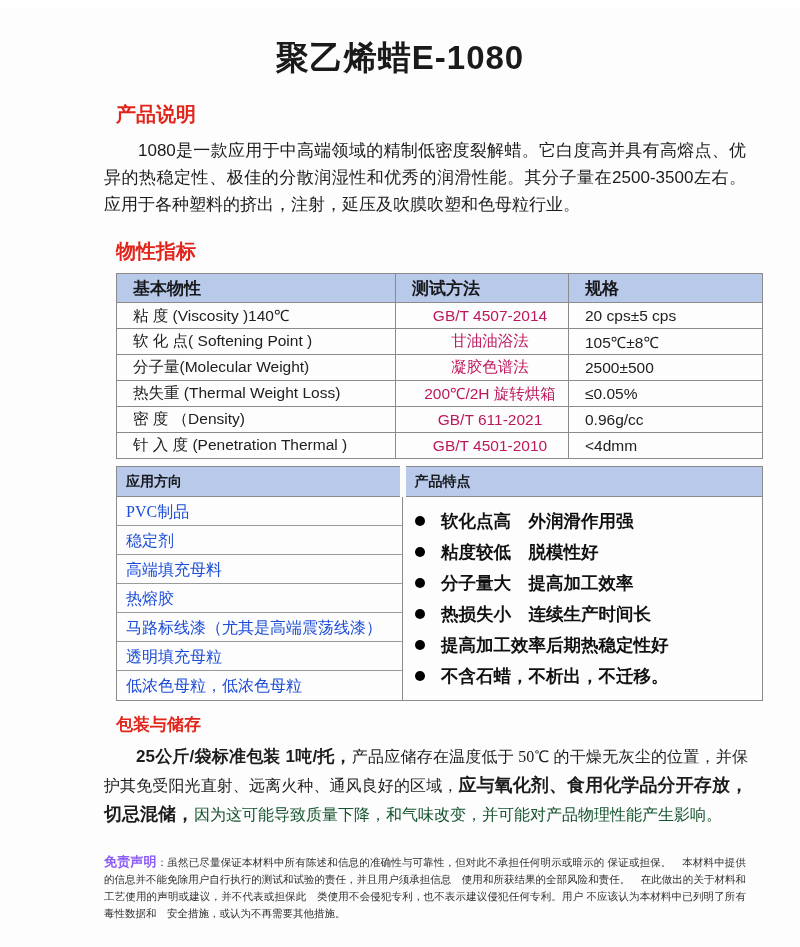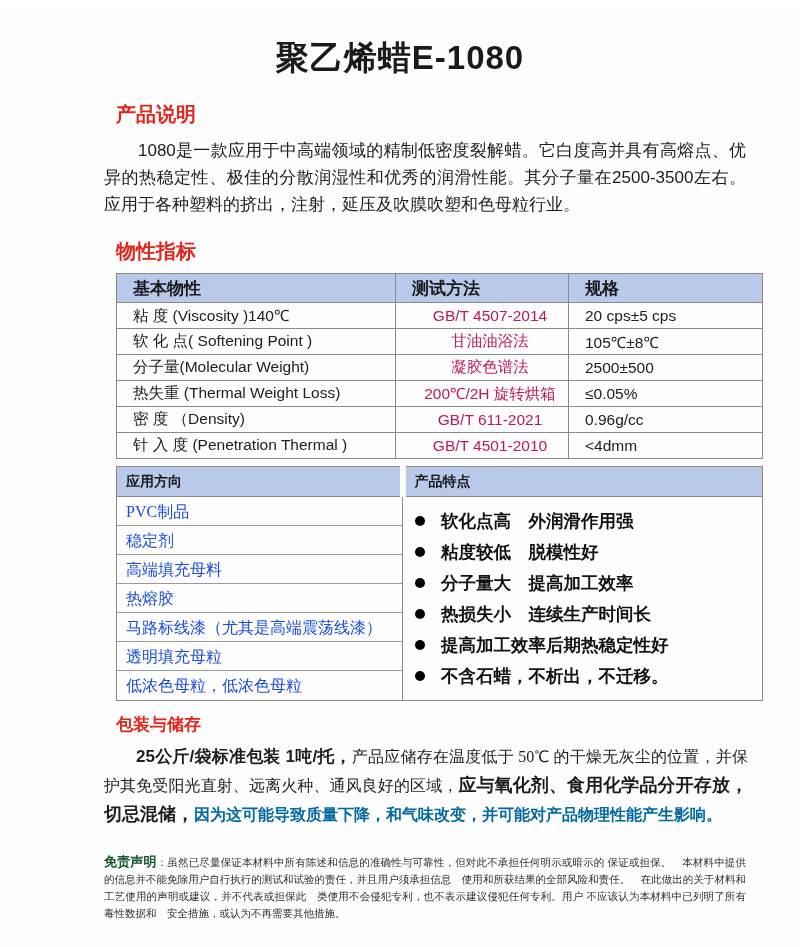--- a/index.html
+++ b/index.html
@@ -122,33 +122,33 @@
   .pack-text {
     margin: 6px 52px 0 104px;
     font-size: 16px;
     line-height: 29px;
     text-indent: 2em;
     text-align: justify;
   }
   .pack-b1 { font-weight: 700; font-size: 17px; font-family: "Liberation Sans", sans-serif; }
   .pack-n1 { font-family: "Liberation Serif", serif; font-size: 16px; color: #1d1d1d; }
   .pack-b2 { font-weight: 700; font-size: 18px; font-family: "Liberation Sans", sans-serif; }
-  .pack-n2 { font-family: "Liberation Serif", serif; font-weight: 700; font-size: 16px; color: #0369a1; }
+  .pack-n2 { font-family: "Liberation Serif", serif; font-weight: 400; font-size: 16px; color: #14532d; }
   
   .disclaimer {
     margin: 24px 54px 0 104px;
     font-size: 10.5px;
     line-height: 17px;
     color: #2e2e2e;
     text-align: justify;
   }
   .disclaimer .disc-label {
     font-size: 13px;
     font-weight: 700;
-    color: #14532d;
+    color: #8b5cf6;
   }
   .bottom-bar {
     position: absolute;
     left: 0; bottom: 0;
     width: 100%; height: 7px;
     background: linear-gradient(#dadada, #bdbdbd);
   }
 </style>
 </head>
 <body>

